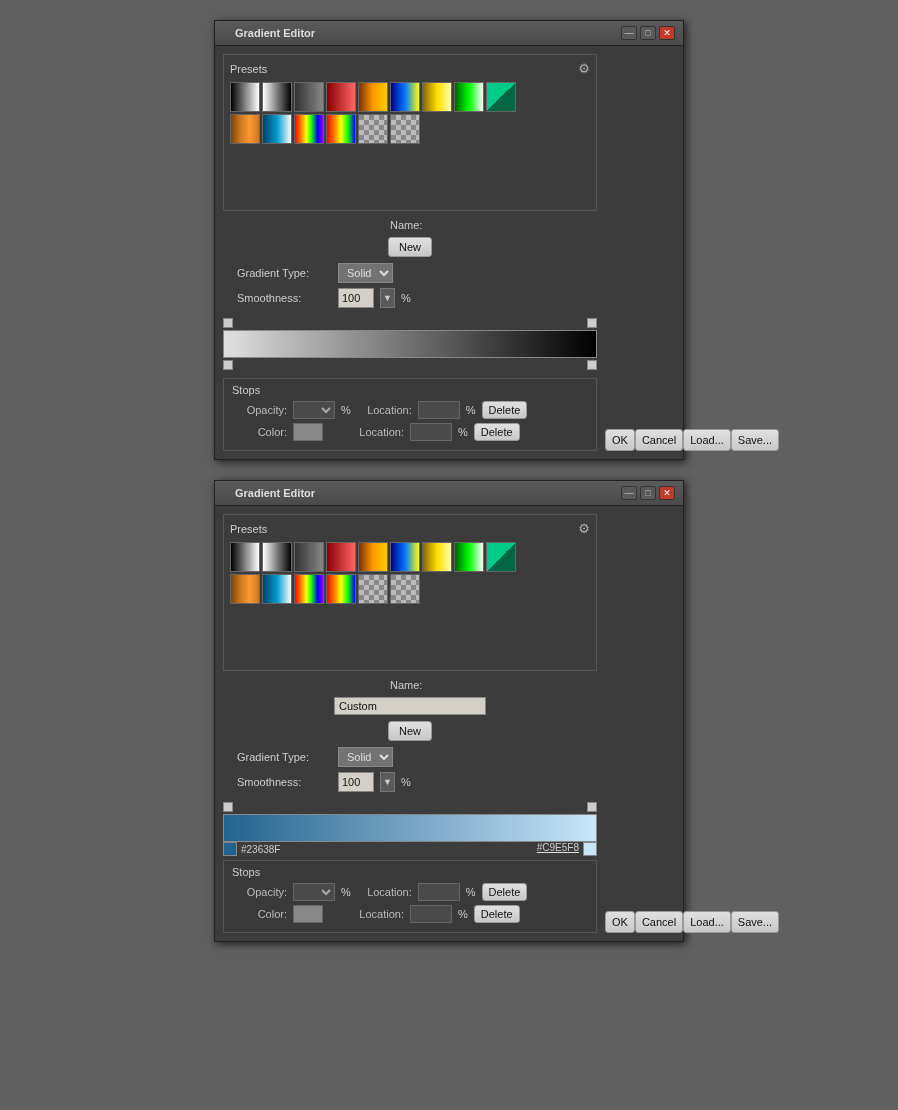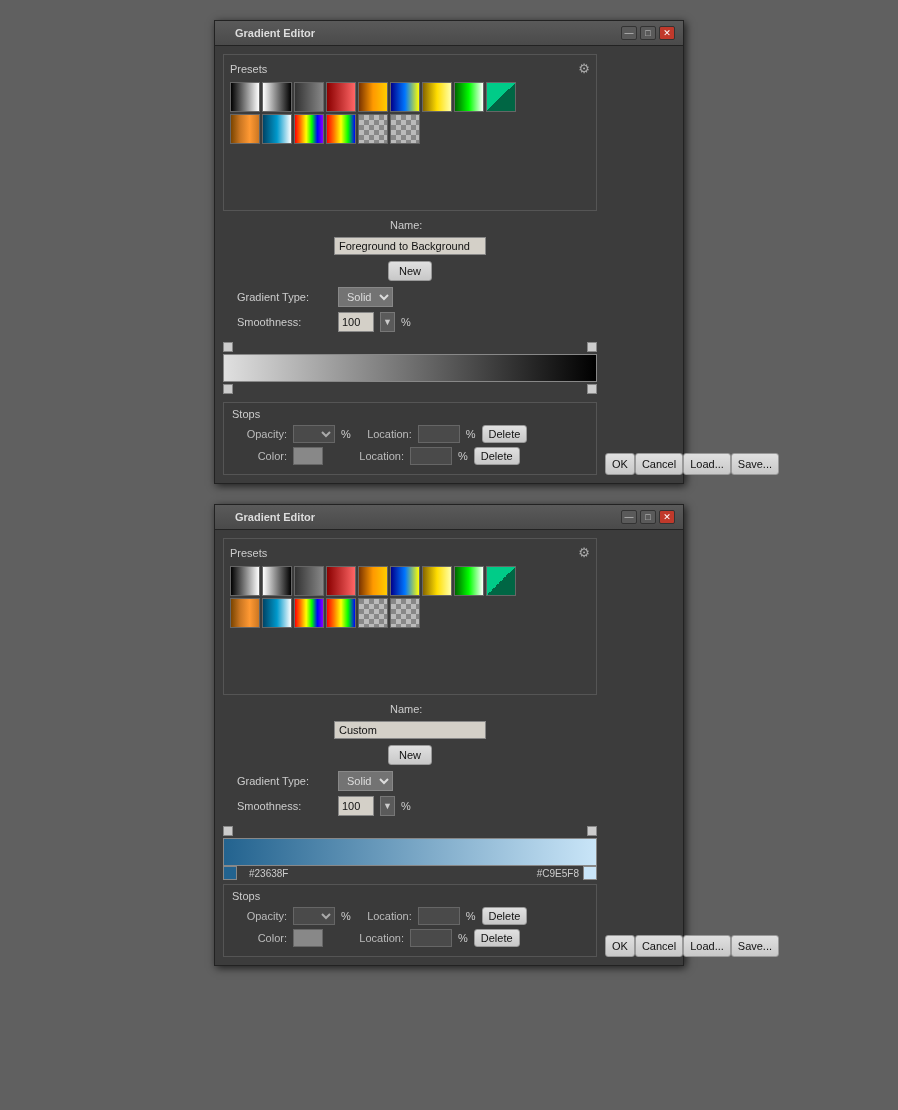--- a/index.html
+++ b/index.html
@@ -266,28 +266,29 @@
     .color-labels-row {
       display: flex;
       justify-content: space-between;
       align-items: center;
       margin-bottom: 4px;
       padding: 0 0;
     }
     .color-label-left {
       display: flex;
       align-items: center;
-      gap: 12px;
+      gap: 4px;
       justify-content: flex-end;
     }
     .color-label-right {
       display: flex;
-      align-items: center;
+      align-items: flex-start;
       gap: 4px;
       flex-direction: row-reverse;
+      text-decoration: underline;
     }
     .color-swatch-small {
       width: 14px;
       height: 14px;
       border: 1px solid #888;
       cursor: pointer;
     }
     .color-hex { font-size: 10px; color: #ccc; }
 
     .stops-section {
@@ -378,21 +379,20 @@
             <div class="preset-swatch g-rainbow2"></div>
             <div class="preset-swatch g-checker"></div>
             <div class="preset-swatch g-checker2"></div>
           </div>
         </div>
         <div class="presets-empty"></div>
       </div>
 
       <div class="name-row">
         <span class="name-label">Name:</span>
-        <input class="name-input" type="text" value="Foreground to Background" style="">
         <button class="new-btn">New</button>
       </div>
 
       <div class="gradient-type-row">
         <span class="gt-label">Gradient Type:</span>
         <select class="gt-select">
           <option>Solid</option>
         </select>
       </div>
 

